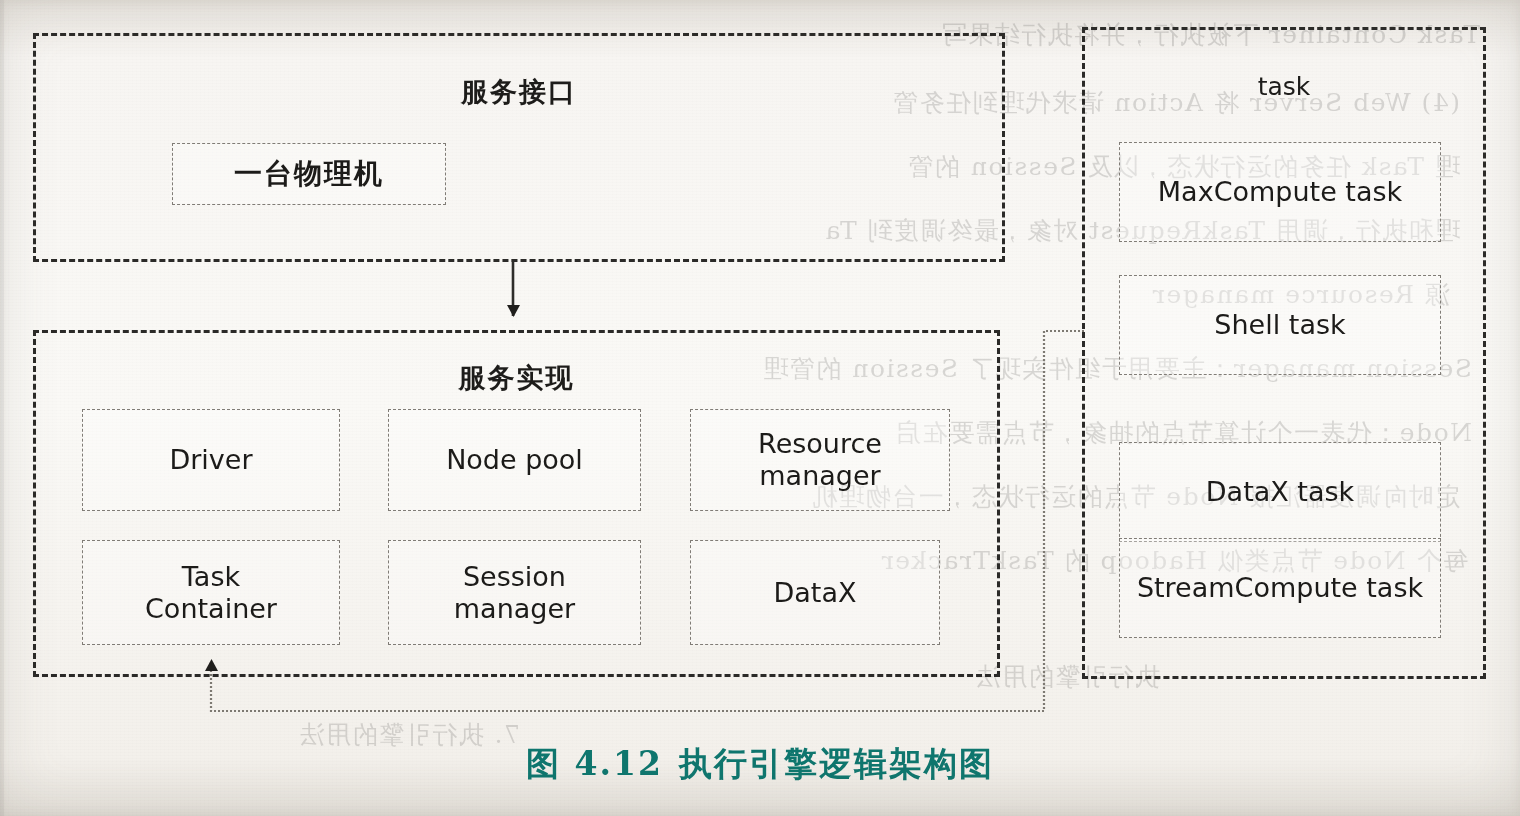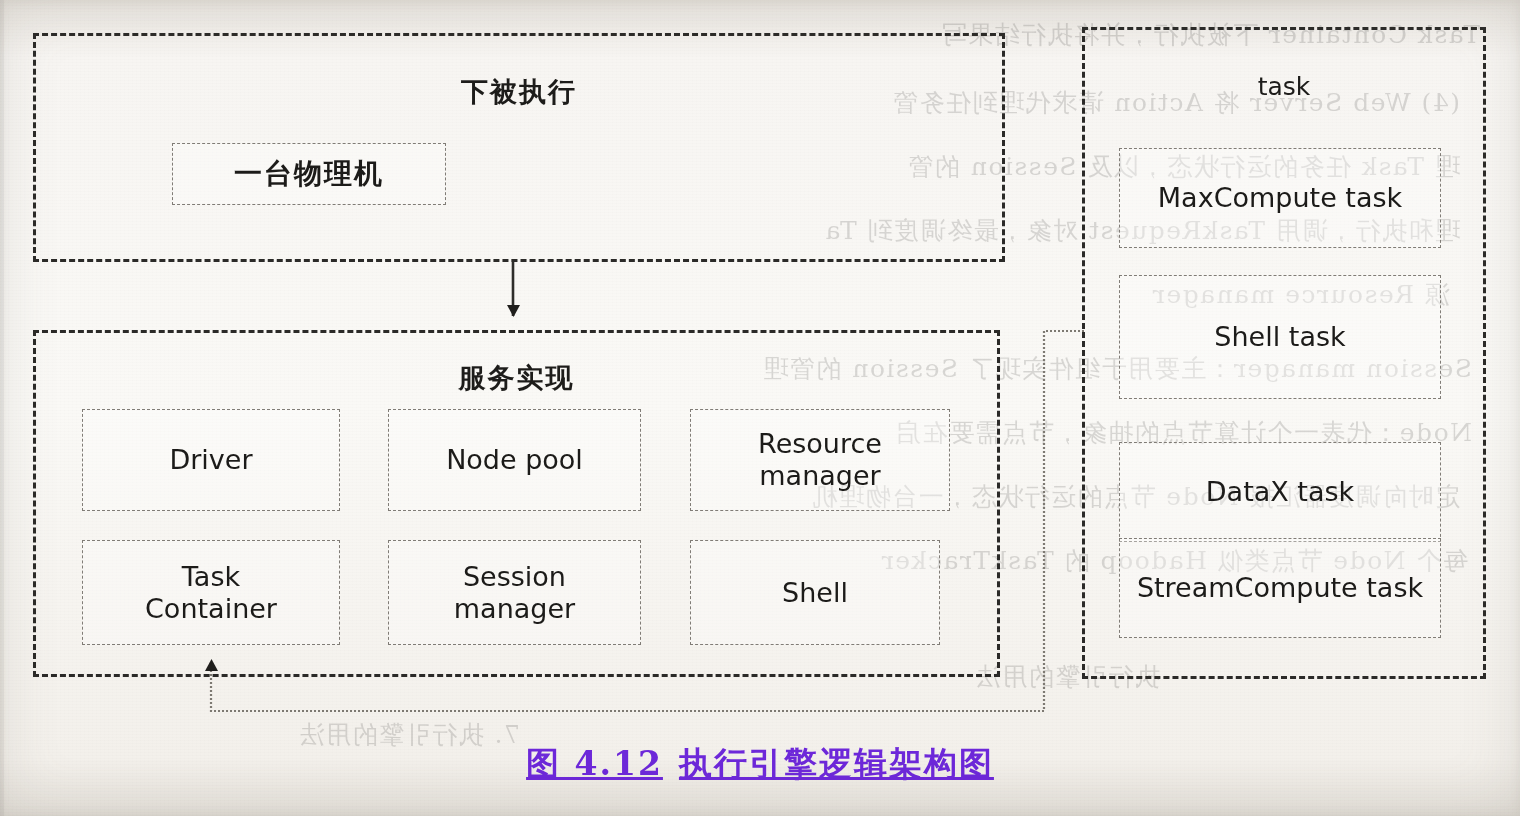--- a/index.html
+++ b/index.html
@@ -89,26 +89,25 @@
     background:rgba(255,255,255,.30);
     line-height:1.18;
   }
   .node.en{ font-size:27px; font-family:"DejaVu Sans","Liberation Sans",sans-serif; }
   .node.cjk{ font-size:28px; letter-spacing:2px; font-weight:600; }
 
   #caption{
     position:absolute;
     left:0;right:0;top:742px;
     text-align:center;
-    color:#6d28d9;
+    color:#0f766e;
     font-size:33px;
     font-weight:700;
     font-family:"DejaVu Serif","Liberation Serif",serif;
     letter-spacing:2px;
-    text-decoration:underline;
   }
   #caption .cap-num{ margin-right:16px; }
 </style>
 </head>
 <body>
 
 <div id="scan-page"></div>
 <div id="paper-grain"></div>
 
 <div class="ghost-layer">
@@ -140,45 +139,45 @@
     <g>
       <path d="M513,259 L513,316" stroke="#2e2d2a" stroke-width="2.6" fill="none" marker-end="url(#arrow-down)"></path>
     </g>
 
     <g>
       <path d="M1084,331 L1044,331 L1044,711 L211,711 L211,660" stroke="#7d7972" stroke-width="2.2" fill="none" stroke-dasharray="2 2" marker-end="url(#arrow-up)"></path>
     </g>
   </svg>
 
   <div class="panel" style="left:33px;top:33px;width:972px;height:229px;">
-    <div class="panel-title cjk" style="top:38px;">下被执行</div>
+    <div class="panel-title cjk" style="top:38px;">服务接口</div>
   </div>
   <div class="node cjk" style="left:172px;top:143px;width:274px;height:62px;">一台物理机</div>
 
   <div class="panel" style="left:33px;top:330px;width:967px;height:347px;">
     <div class="panel-title cjk" style="top:27px;">服务实现</div>
   </div>
 
   <div class="node en" style="left:82px;top:409px;width:258px;height:102px;">Driver</div>
   <div class="node en" style="left:388px;top:409px;width:253px;height:102px;">Node pool</div>
   <div class="node en" style="left:690px;top:409px;width:260px;height:102px;white-space:pre-line;">Resource
 manager</div>
 
   <div class="node en" style="left:82px;top:540px;width:258px;height:105px;white-space:pre-line;">Task
 Container</div>
   <div class="node en" style="left:388px;top:540px;width:253px;height:105px;white-space:pre-line;">Session
 manager</div>
-  <div class="node en" style="left:690px;top:540px;width:250px;height:105px;">Shell</div>
+  <div class="node en" style="left:690px;top:540px;width:250px;height:105px;">DataX</div>
 
   <div class="panel" style="left:1082px;top:27px;width:404px;height:652px;">
     <div class="panel-title" style="top:42px;">task</div>
   </div>
 
-  <div class="node en" style="left:1119px;top:148px;width:322px;height:100px;">MaxCompute task</div>
-  <div class="node en" style="left:1119px;top:275px;width:322px;height:124px;">Shell task</div>
+  <div class="node en" style="left:1119px;top:142px;width:322px;height:100px;">MaxCompute task</div>
+  <div class="node en" style="left:1119px;top:275px;width:322px;height:100px;">Shell task</div>
   <div class="node en" style="left:1119px;top:406px;width:322px;height:100px;margin-top:36px;">DataX task</div>
   <div class="node en" style="left:1119px;top:538px;width:322px;height:100px;">StreamCompute task</div>
 
 </div>
 
 <div id="caption">
   <span class="cap-num">图 4.12</span><span>执行引擎逻辑架构图</span>
 </div>
 
 <div id="edge-shadow"></div>

